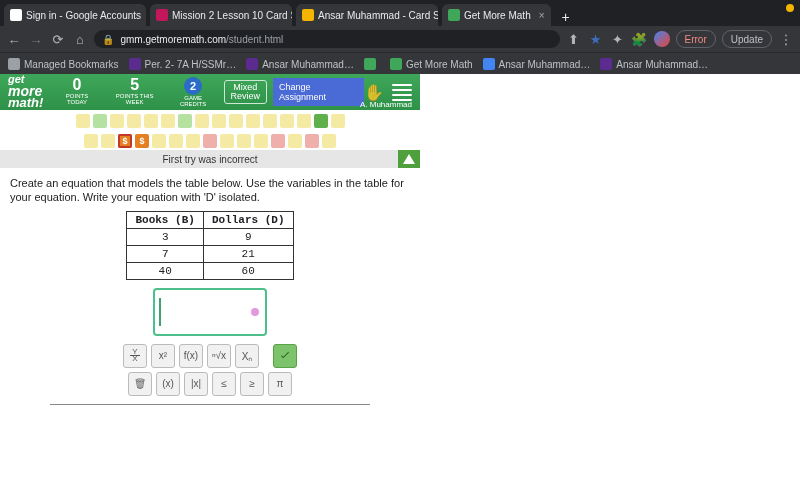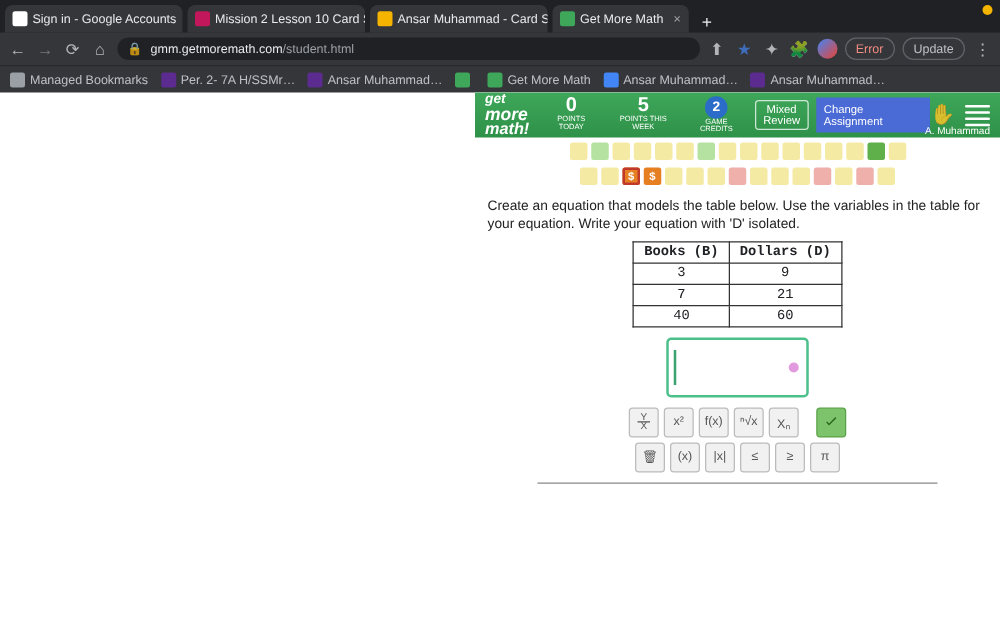--- a/index.html
+++ b/index.html
@@ -35,21 +35,21 @@
   .pill{height:16px;border:1px solid #5f6368;border-radius:9px;padding:0 8px;display:flex;align-items:center;font-size:10px;color:#bdc1c6;}
   .pill.err{color:#f28b82;}
   .prof{width:16px;height:16px;border-radius:50%;background:linear-gradient(135deg,#4285f4,#ea4335);}
 
   
   .bookmarks{height:22px;background:var(--toolbar-bg);border-top:1px solid #292a2d;display:flex;align-items:center;padding:0 8px;gap:10px;color:var(--bookmark-text);font-size:10px;}
   .bm{display:flex;align-items:center;gap:4px;white-space:nowrap;}
   .bm .bfav{width:12px;height:12px;border-radius:2px;}
 
   
-  .viewport{position:absolute;top:74px;left:0;right:0;bottom:0;background:#fff;display:flex;justify-content:flex-end;}
+  .viewport{position:absolute;top:74px;left:0;right:0;bottom:0;background:#fff;display:flex;justify-content:flex-start;}
   .page{width:420px;background:#fff;position:relative;}
 
   
   .gmm-header{height:36px;background:linear-gradient(#3ea75a,#2e9148);display:flex;align-items:center;padding:0 8px;color:#fff;font-size:9px;position:relative;}
   .logo{display:flex;flex-direction:column;line-height:.9;font-weight:bold;font-style:italic;}
   .logo .l1{font-size:11px;}
   .logo .l2{font-size:14px;}
   .logo .l3{font-size:13px;}
   .stats{display:flex;gap:8px;margin-left:12px;}
   .stat{display:flex;flex-direction:column;align-items:center;line-height:1;}
@@ -249,20 +249,28 @@
           <div class="tile t-r"></div>
           <div class="tile t-y"></div>
           <div class="tile t-y"></div>
           <div class="tile t-y"></div>
           <div class="tile t-r"></div>
           <div class="tile t-y"></div>
           <div class="tile t-r"></div>
           <div class="tile t-y"></div>
         </div>
 
+      <div class="banner">
+        <span>First try was incorrect</span>
+        <span class="tri">
+          <svg width="12" height="10" viewBox="0 0 12 10">
+              <polygon points="6,0 12,10 0,10"></polygon>
+            </svg>
+        </span>
+      </div>
 
       <div class="problem">
         <div class="prompt">Create an equation that models the table below. Use the variables in the table for your equation. Write your equation with 'D' isolated.</div>
         <table class="data">
           <tbody>
               <tr>
             <th>Books (B)</th>
             <th>Dollars (D)</th>
           </tr>
           <tr>

